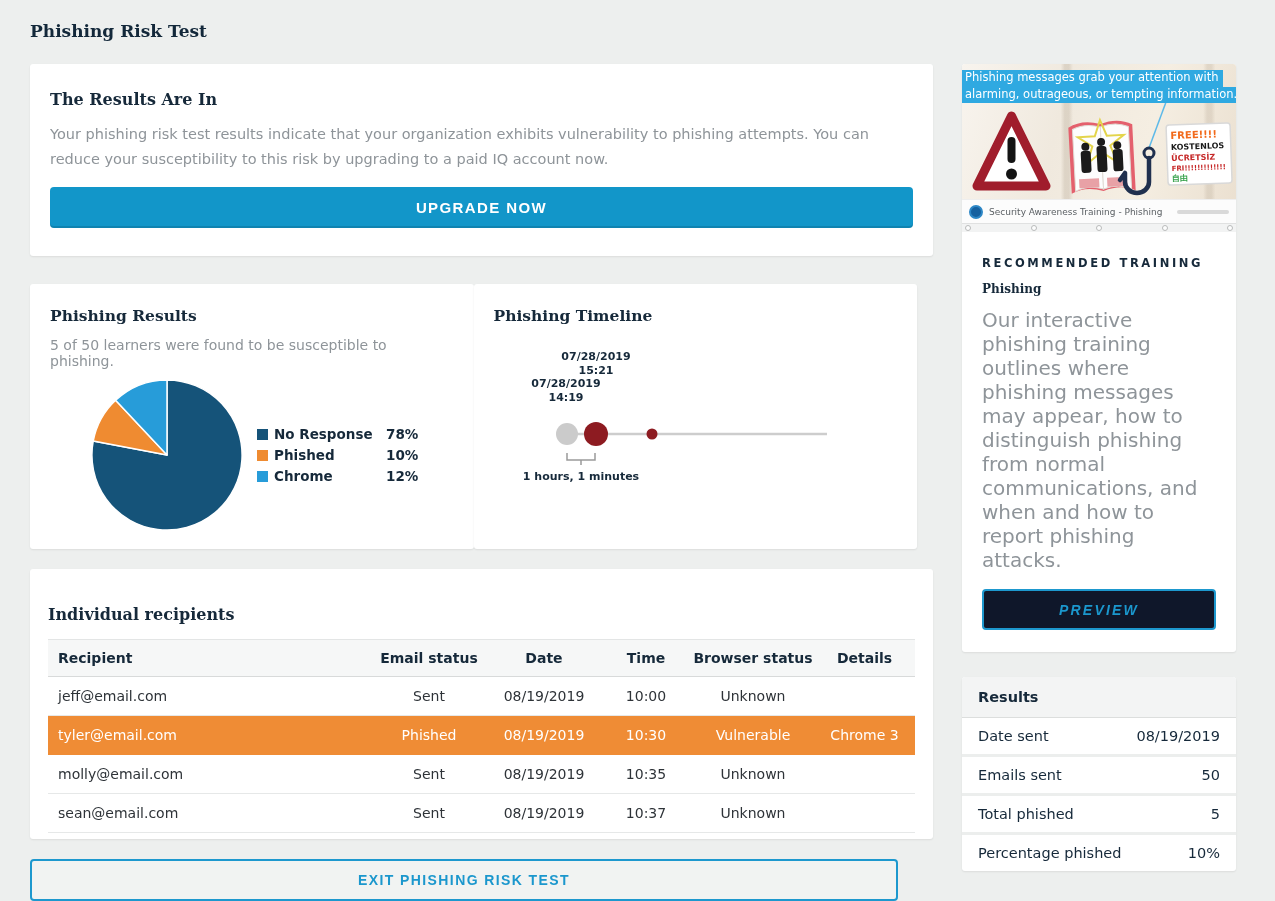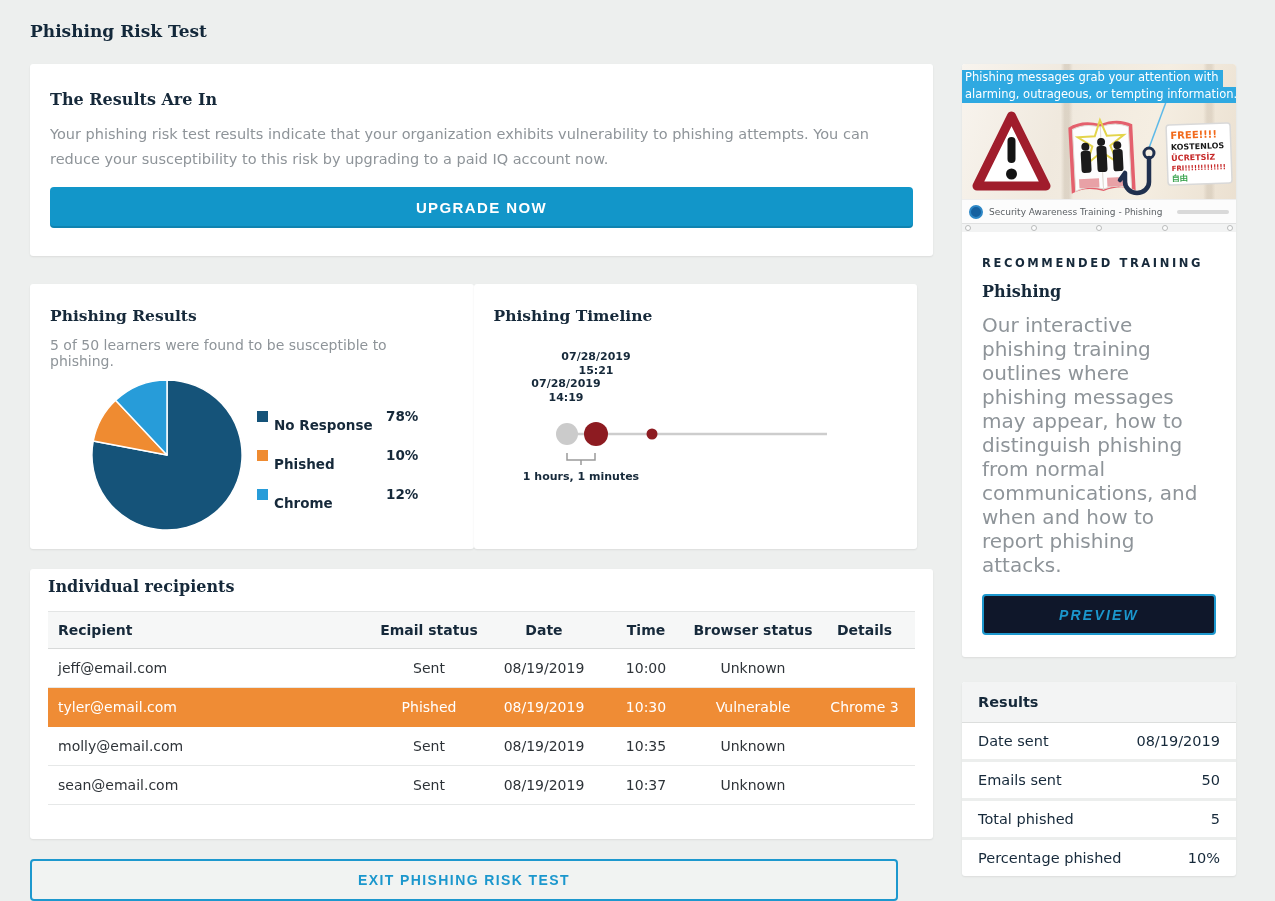--- a/index.html
+++ b/index.html
@@ -38,27 +38,27 @@
   .cards-row { display:flex; margin-top:28px; }
   .half-card { width:443.5px; height:265px; padding:22px 20px; }
   .card-heading { font-family:"DejaVu Serif", serif; font-weight:700; font-size:15.5px; }
   .card-subtitle { margin-top:12px; font-size:14px; color:#8e9499; }
 
   .pie-area { display:flex; align-items:center; margin-top:8px; }
   .pie-svg { width:156px; height:156px; margin-left:39px; flex:none; }
   .legend { margin-left:12px; width:195px; }
   .legend-row { display:flex; align-items:center; margin:5px 0; font-size:13.5px; font-weight:700; color:#16293a; }
   .legend-swatch { flex:none; margin-right:6px; display:block; }
-  .legend-label { width:112px;margin-top:18px; }
+  .legend-label { width:112px; }
   .legend-value { flex:1; }
 
   .timeline-svg { width:403px; height:165px; margin-top:2px; display:block; }
 
   
-  .recipients-card { margin-top:20px; height:270px; padding:8px 18px 20px; }
+  .recipients-card { margin-top:20px; height:270px; padding:36px 18px 20px; }
   .recipients-title { font-family:"DejaVu Serif", serif; font-weight:700; font-size:16px; }
   table.recipients { width:867px; margin-top:15px; border-collapse:collapse; table-layout:fixed; font-size:14px; }
   table.recipients col.c1{width:322px} table.recipients col.c2{width:118px}
   table.recipients col.c3{width:112px} table.recipients col.c4{width:92px}
   table.recipients col.c5{width:122px} table.recipients col.c6{width:101px}
   table.recipients th {
     background:#f6f7f7; height:37px; font-weight:700; color:#16293a; text-align:center;
     border-top:1px solid #e3e5e5; border-bottom:1px solid #d8dada;
   }
   table.recipients th:first-child { text-align:left; padding-left:10px; }
@@ -97,21 +97,21 @@
   .player-credit { width:52px; height:4px; background:#d9d9d9; border-radius:2px; flex:none; }
   .progress-strip {
     position:absolute; left:0; right:0; bottom:0; height:9px; z-index:4;
     background:#f2f3f3; border-top:1px solid #e0e1e1;
     display:flex; align-items:center; justify-content:space-between; padding:0 3px;
   }
   .progress-dot { width:6px; height:6px; border-radius:50%; background:#fdfdfd; border:1px solid #b9bbbb; }
 
   .training-body { padding:18px 20px 22px; }
   .eyebrow { font-size:11.5px; font-weight:700; letter-spacing:2.6px; color:#16293a; margin-top:6px; }
-  .training-title { font-family:"DejaVu Serif", serif; font-weight:700; font-size:16px; margin-top:12px; }
+  .training-title { font-family:"DejaVu Serif", serif; font-weight:700; font-size:12px; margin-top:12px; }
   .training-desc { margin-top:12px; font-size:20px; line-height:24px; color:#8e9499; }
   .btn-outline {
     margin-top:17px; width:100%; height:41px; border:2px solid #1d98ce; border-radius:4px;
     background:#0f172a; color:#1b97cd; cursor:pointer;
     font-family:"Liberation Sans", sans-serif; font-weight:700; font-size:14px; letter-spacing:2.2px;font-style:italic;
   }
 
   
   .results-panel { margin-top:25px; }
   .results-header {

